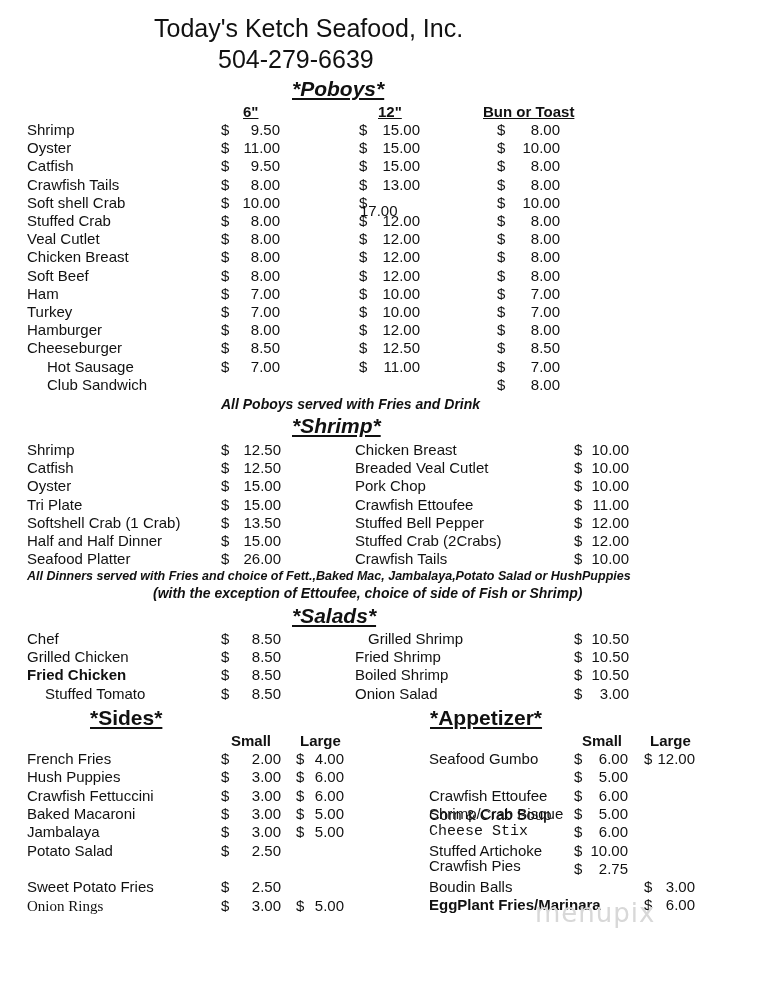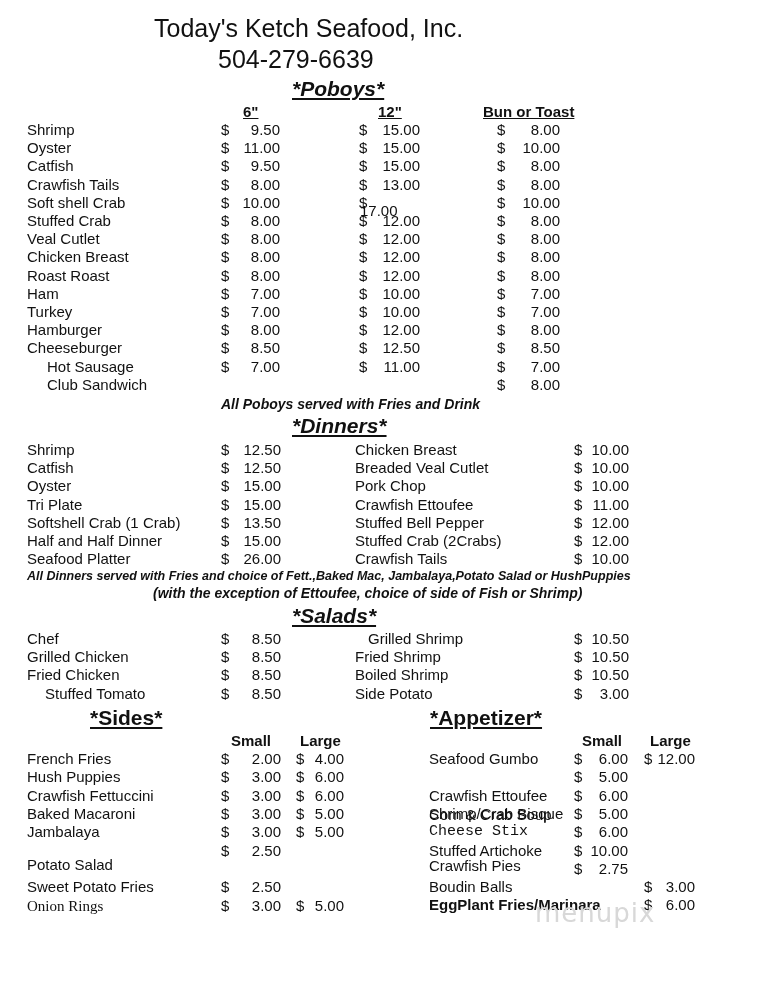--- a/index.html
+++ b/index.html
@@ -98,21 +98,21 @@
     <div>
       <div class="abs row" style="left: 27px; top: 248px;">Chicken Breast</div>
       <div class="abs row" style="left: 221px; top: 248px;">$</div>
       <div class="abs row" style="left: 220px; top: 248px; width: 60px; text-align: right;">8.00</div>
       <div class="abs row" style="left: 359px; top: 248px;">$</div>
       <div class="abs row" style="left: 360px; top: 248px; width: 60px; text-align: right;">12.00</div>
       <div class="abs row" style="left: 497px; top: 248px;">$</div>
       <div class="abs row" style="left: 500px; top: 248px; width: 60px; text-align: right;">8.00</div>
     </div>
     <div>
-      <div class="abs row" style="left: 27px; top: 267px;">Roast Roast</div>
+      <div class="abs row" style="left: 27px; top: 267px;">Soft Beef</div>
       <div class="abs row" style="left: 221px; top: 267px;">$</div>
       <div class="abs row" style="left: 220px; top: 267px; width: 60px; text-align: right;">8.00</div>
       <div class="abs row" style="left: 359px; top: 267px;">$</div>
       <div class="abs row" style="left: 360px; top: 267px; width: 60px; text-align: right;">12.00</div>
       <div class="abs row" style="left: 497px; top: 267px;">$</div>
       <div class="abs row" style="left: 500px; top: 267px; width: 60px; text-align: right;">8.00</div>
     </div>
     <div>
       <div class="abs row" style="left: 27px; top: 285px;">Ham</div>
       <div class="abs row" style="left: 221px; top: 285px;">$</div>
@@ -159,21 +159,21 @@
       <div class="abs row" style="left: 500px; top: 358px; width: 60px; text-align: right;">7.00</div>
     </div>
     <div>
       <div class="abs row" style="left: 27px; top: 376px; margin-left: 20px;">Club Sandwich</div>
       <div class="abs row" style="left: 497px; top: 376px;">$</div>
       <div class="abs row" style="left: 500px; top: 376px; width: 60px; text-align: right;">8.00</div>
     </div>
   </div>
 <div class="abs note" style="left:221px; top:395px;">All Poboys served with Fries and Drink</div>
 
-<div class="abs sec" style="left:292px; top:414px;">*Dinners*</div>
+<div class="abs sec" style="left:292px; top:414px;">*Shrimp*</div>
 <div id="dinners-rows">
     <div class="abs row" style="left: 27px; top: 441px;">Shrimp</div>
     <div class="abs row" style="left: 221px; top: 441px;">$</div>
     <div class="abs row" style="left: 221px; top: 441px; width: 60px; text-align: right;">12.50</div>
     <div class="abs row" style="left: 27px; top: 459px;">Catfish</div>
     <div class="abs row" style="left: 221px; top: 459px;">$</div>
     <div class="abs row" style="left: 221px; top: 459px; width: 60px; text-align: right;">12.50</div>
     <div class="abs row" style="left: 27px; top: 477px;">Oyster</div>
     <div class="abs row" style="left: 221px; top: 477px;">$</div>
     <div class="abs row" style="left: 221px; top: 477px; width: 60px; text-align: right;">15.00</div>
@@ -215,36 +215,36 @@
 <div class="abs note" style="left:153px; top:584px;text-align:right;">(with the exception of Ettoufee, choice of side of Fish or Shrimp)</div>
 
 <div class="abs sec" style="left:292px; top:604px;">*Salads*</div>
 <div id="salads-rows">
     <div class="abs row" style="left: 27px; top: 630px;">Chef</div>
     <div class="abs row" style="left: 221px; top: 630px;">$</div>
     <div class="abs row" style="left: 221px; top: 630px; width: 60px; text-align: right;">8.50</div>
     <div class="abs row" style="left: 27px; top: 648px;">Grilled Chicken</div>
     <div class="abs row" style="left: 221px; top: 648px;">$</div>
     <div class="abs row" style="left: 221px; top: 648px; width: 60px; text-align: right;">8.50</div>
-    <div class="abs row" style="left: 27px; top: 666px;">Fried Chicken</div>
+    <div class="abs row" style="left: 27px; top: 666px; font-weight: bold;">Fried Chicken</div>
     <div class="abs row" style="left: 221px; top: 666px;">$</div>
     <div class="abs row" style="left: 221px; top: 666px; width: 60px; text-align: right;">8.50</div>
     <div class="abs row" style="left: 45px; top: 685px;">Stuffed Tomato</div>
     <div class="abs row" style="left: 221px; top: 685px;">$</div>
     <div class="abs row" style="left: 221px; top: 685px; width: 60px; text-align: right;">8.50</div>
     <div class="abs row" style="left: 368px; top: 630px;">Grilled Shrimp</div>
     <div class="abs row" style="left: 574px; top: 630px;">$</div>
     <div class="abs row" style="left: 569px; top: 630px; width: 60px; text-align: right;">10.50</div>
     <div class="abs row" style="left: 355px; top: 648px;">Fried Shrimp</div>
     <div class="abs row" style="left: 574px; top: 648px;">$</div>
     <div class="abs row" style="left: 569px; top: 648px; width: 60px; text-align: right;">10.50</div>
     <div class="abs row" style="left: 355px; top: 666px;">Boiled Shrimp</div>
     <div class="abs row" style="left: 574px; top: 666px;">$</div>
     <div class="abs row" style="left: 569px; top: 666px; width: 60px; text-align: right;">10.50</div>
-    <div class="abs row" style="left: 355px; top: 685px;">Side Potato</div>
+    <div class="abs row" style="left: 355px; top: 685px;">Onion Salad</div>
     <div class="abs row" style="left: 574px; top: 685px;">$</div>
     <div class="abs row" style="left: 569px; top: 685px; width: 60px; text-align: right;">3.00</div>
   </div>
 
 <div class="abs sec2" style="left:90px; top:706px;">*Sides*</div>
 <div class="abs colh2" style="left:231px; top:732px;">Small</div>
 <div class="abs colh2" style="left:300px; top:732px;">Large</div>
 <div id="sides-rows">
     <div class="abs row" style="left: 27px; top: 750px;">French Fries</div>
     <div class="abs row" style="left: 221px; top: 750px;">$</div>
@@ -264,21 +264,21 @@
     <div class="abs row" style="left: 27px; top: 805px;">Baked Macaroni</div>
     <div class="abs row" style="left: 221px; top: 805px;">$</div>
     <div class="abs row" style="left: 221px; top: 805px; width: 60px; text-align: right;">3.00</div>
     <div class="abs row" style="left: 296px; top: 805px;">$</div>
     <div class="abs row" style="left: 284px; top: 805px; width: 60px; text-align: right;">5.00</div>
     <div class="abs row" style="left: 27px; top: 823px;">Jambalaya</div>
     <div class="abs row" style="left: 221px; top: 823px;">$</div>
     <div class="abs row" style="left: 221px; top: 823px; width: 60px; text-align: right;">3.00</div>
     <div class="abs row" style="left: 296px; top: 823px;">$</div>
     <div class="abs row" style="left: 284px; top: 823px; width: 60px; text-align: right;">5.00</div>
-    <div class="abs row" style="left: 27px; top: 842px; margin-top: 14px;">Potato Salad</div>
+    <div class="abs row" style="left: 27px; top: 842px;">Potato Salad</div>
     <div class="abs row" style="left: 221px; top: 842px;">$</div>
     <div class="abs row" style="left: 221px; top: 842px; width: 60px; text-align: right;">2.50</div>
     <div class="abs row" style="left: 27px; top: 878px;">Sweet Potato Fries</div>
     <div class="abs row" style="left: 221px; top: 878px;">$</div>
     <div class="abs row" style="left: 221px; top: 878px; width: 60px; text-align: right;">2.50</div>
     <div class="abs row" style="left: 27px; top: 897px; font-family: Liberation Serif, serif;">Onion Rings</div>
     <div class="abs row" style="left: 221px; top: 897px;">$</div>
     <div class="abs row" style="left: 221px; top: 897px; width: 60px; text-align: right;">3.00</div>
     <div class="abs row" style="left: 296px; top: 897px;">$</div>
     <div class="abs row" style="left: 284px; top: 897px; width: 60px; text-align: right;">5.00</div>

